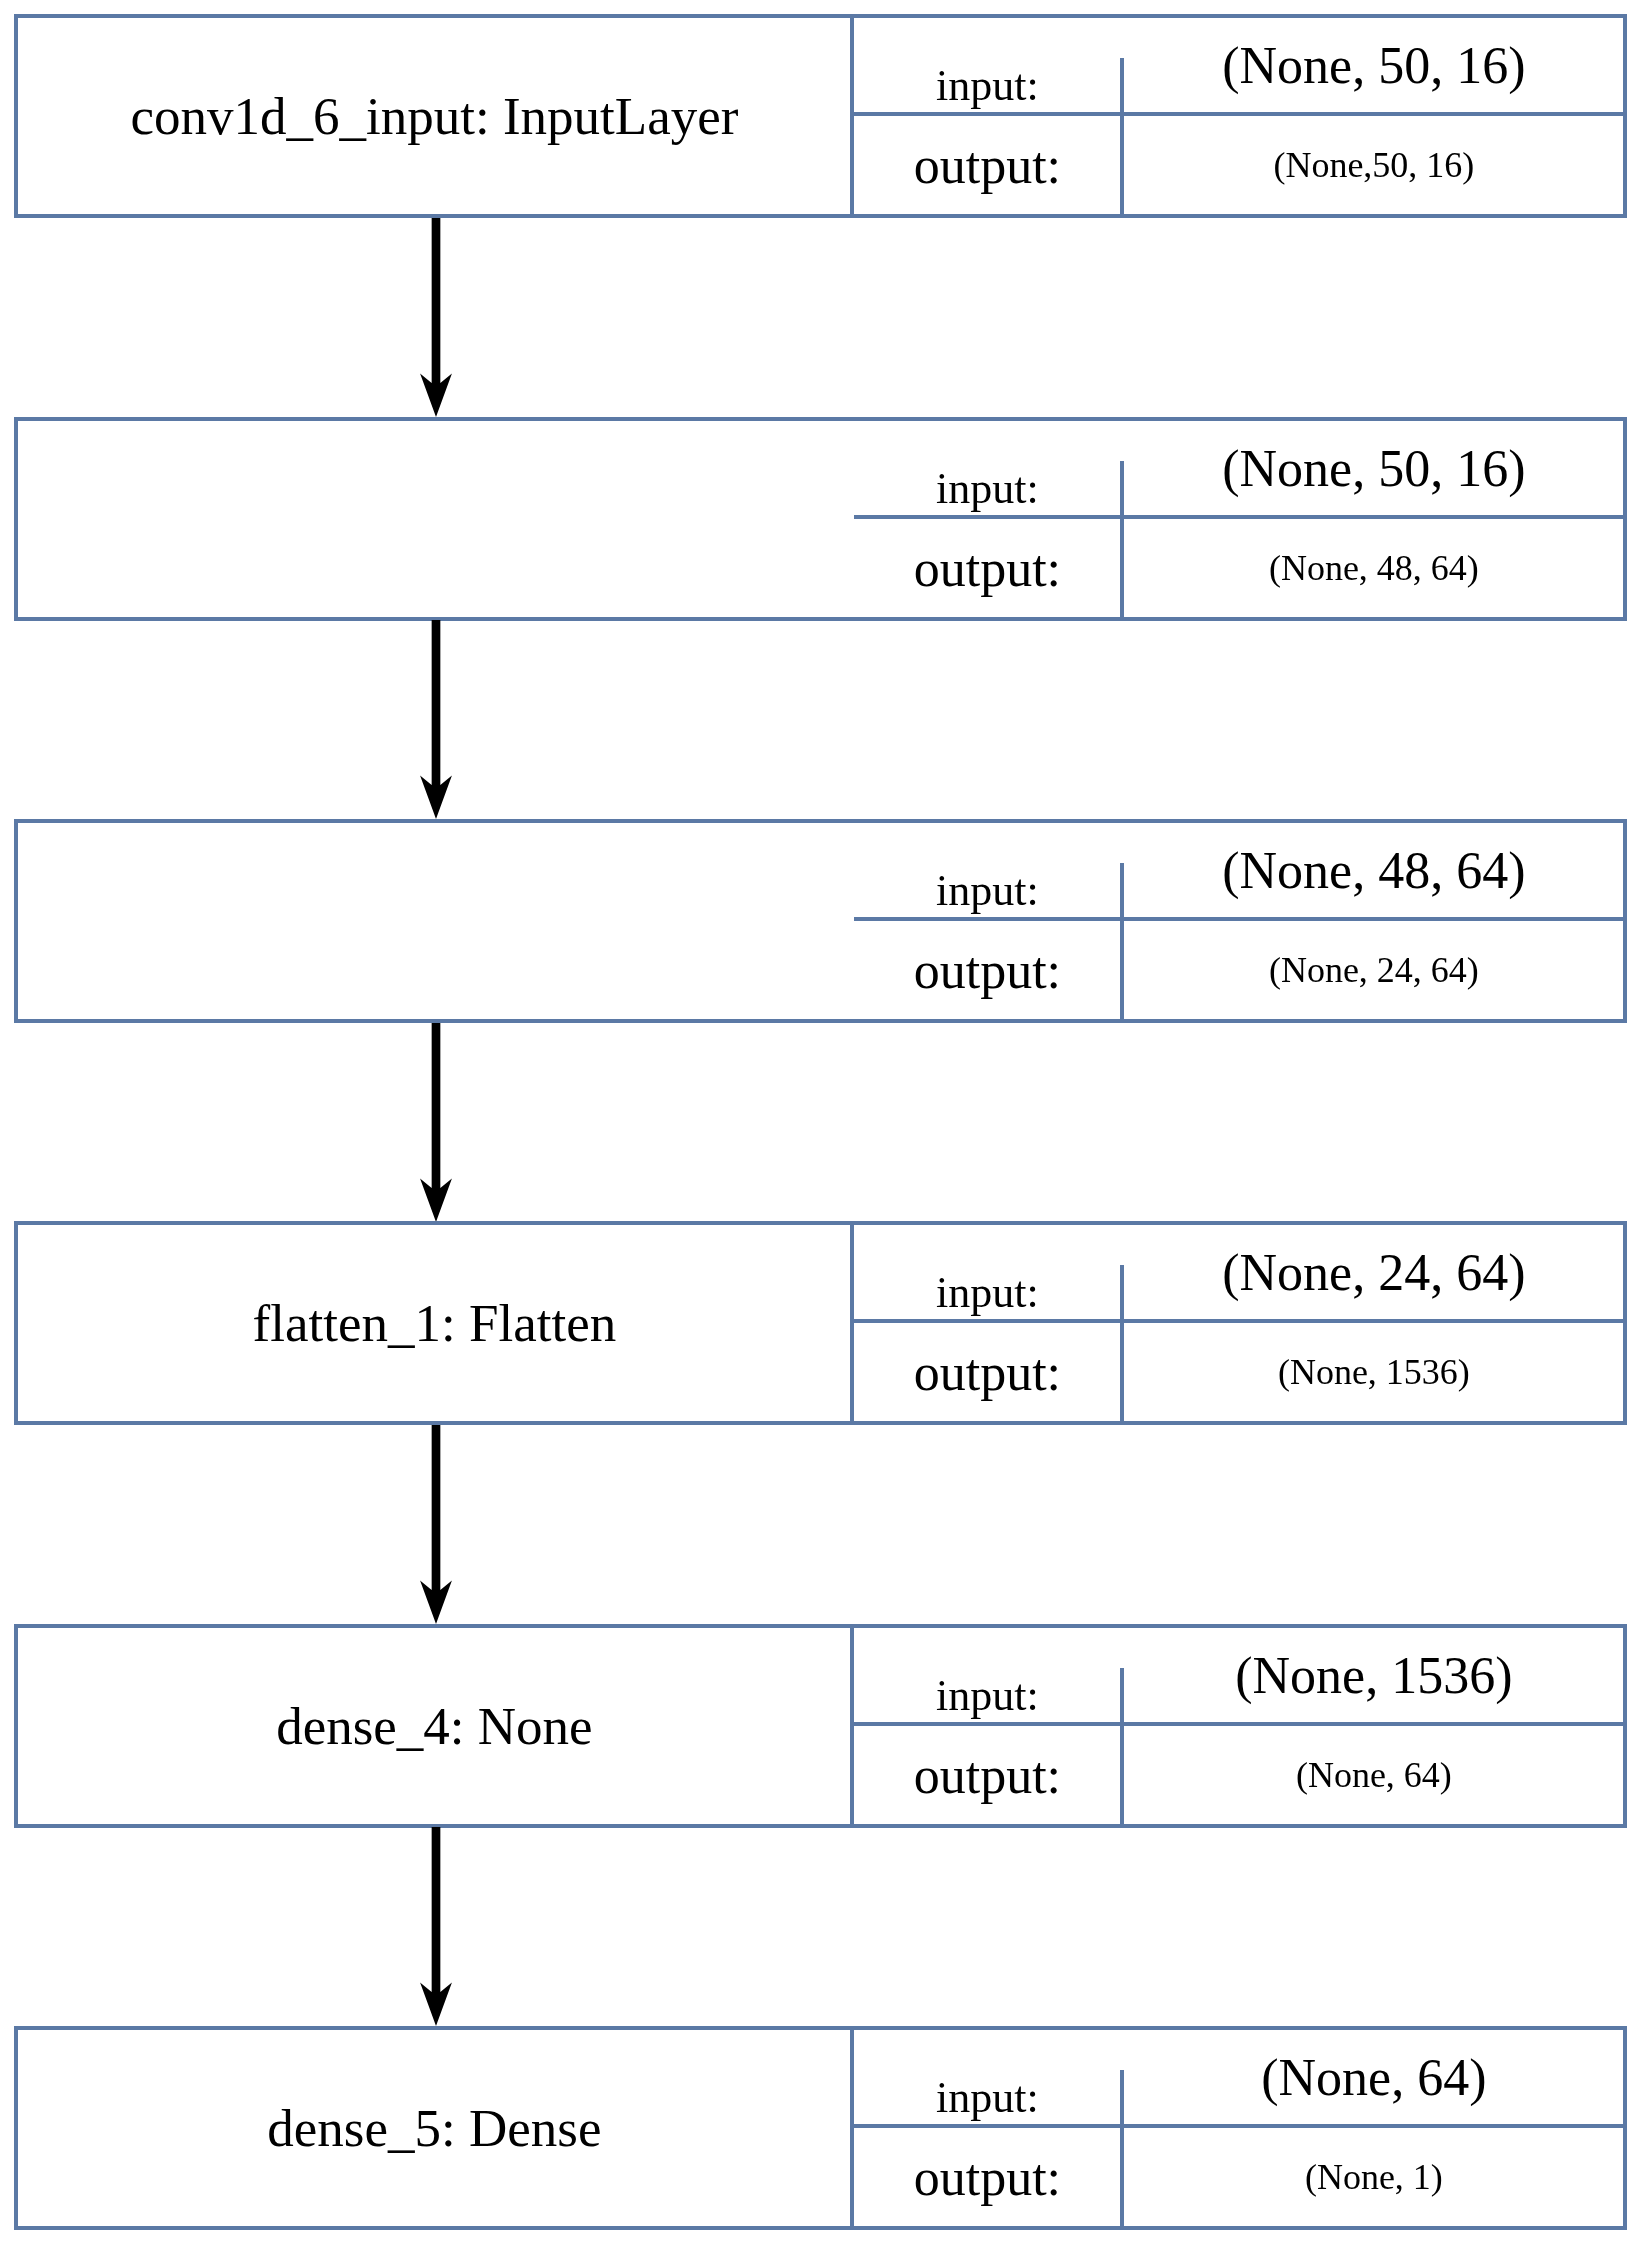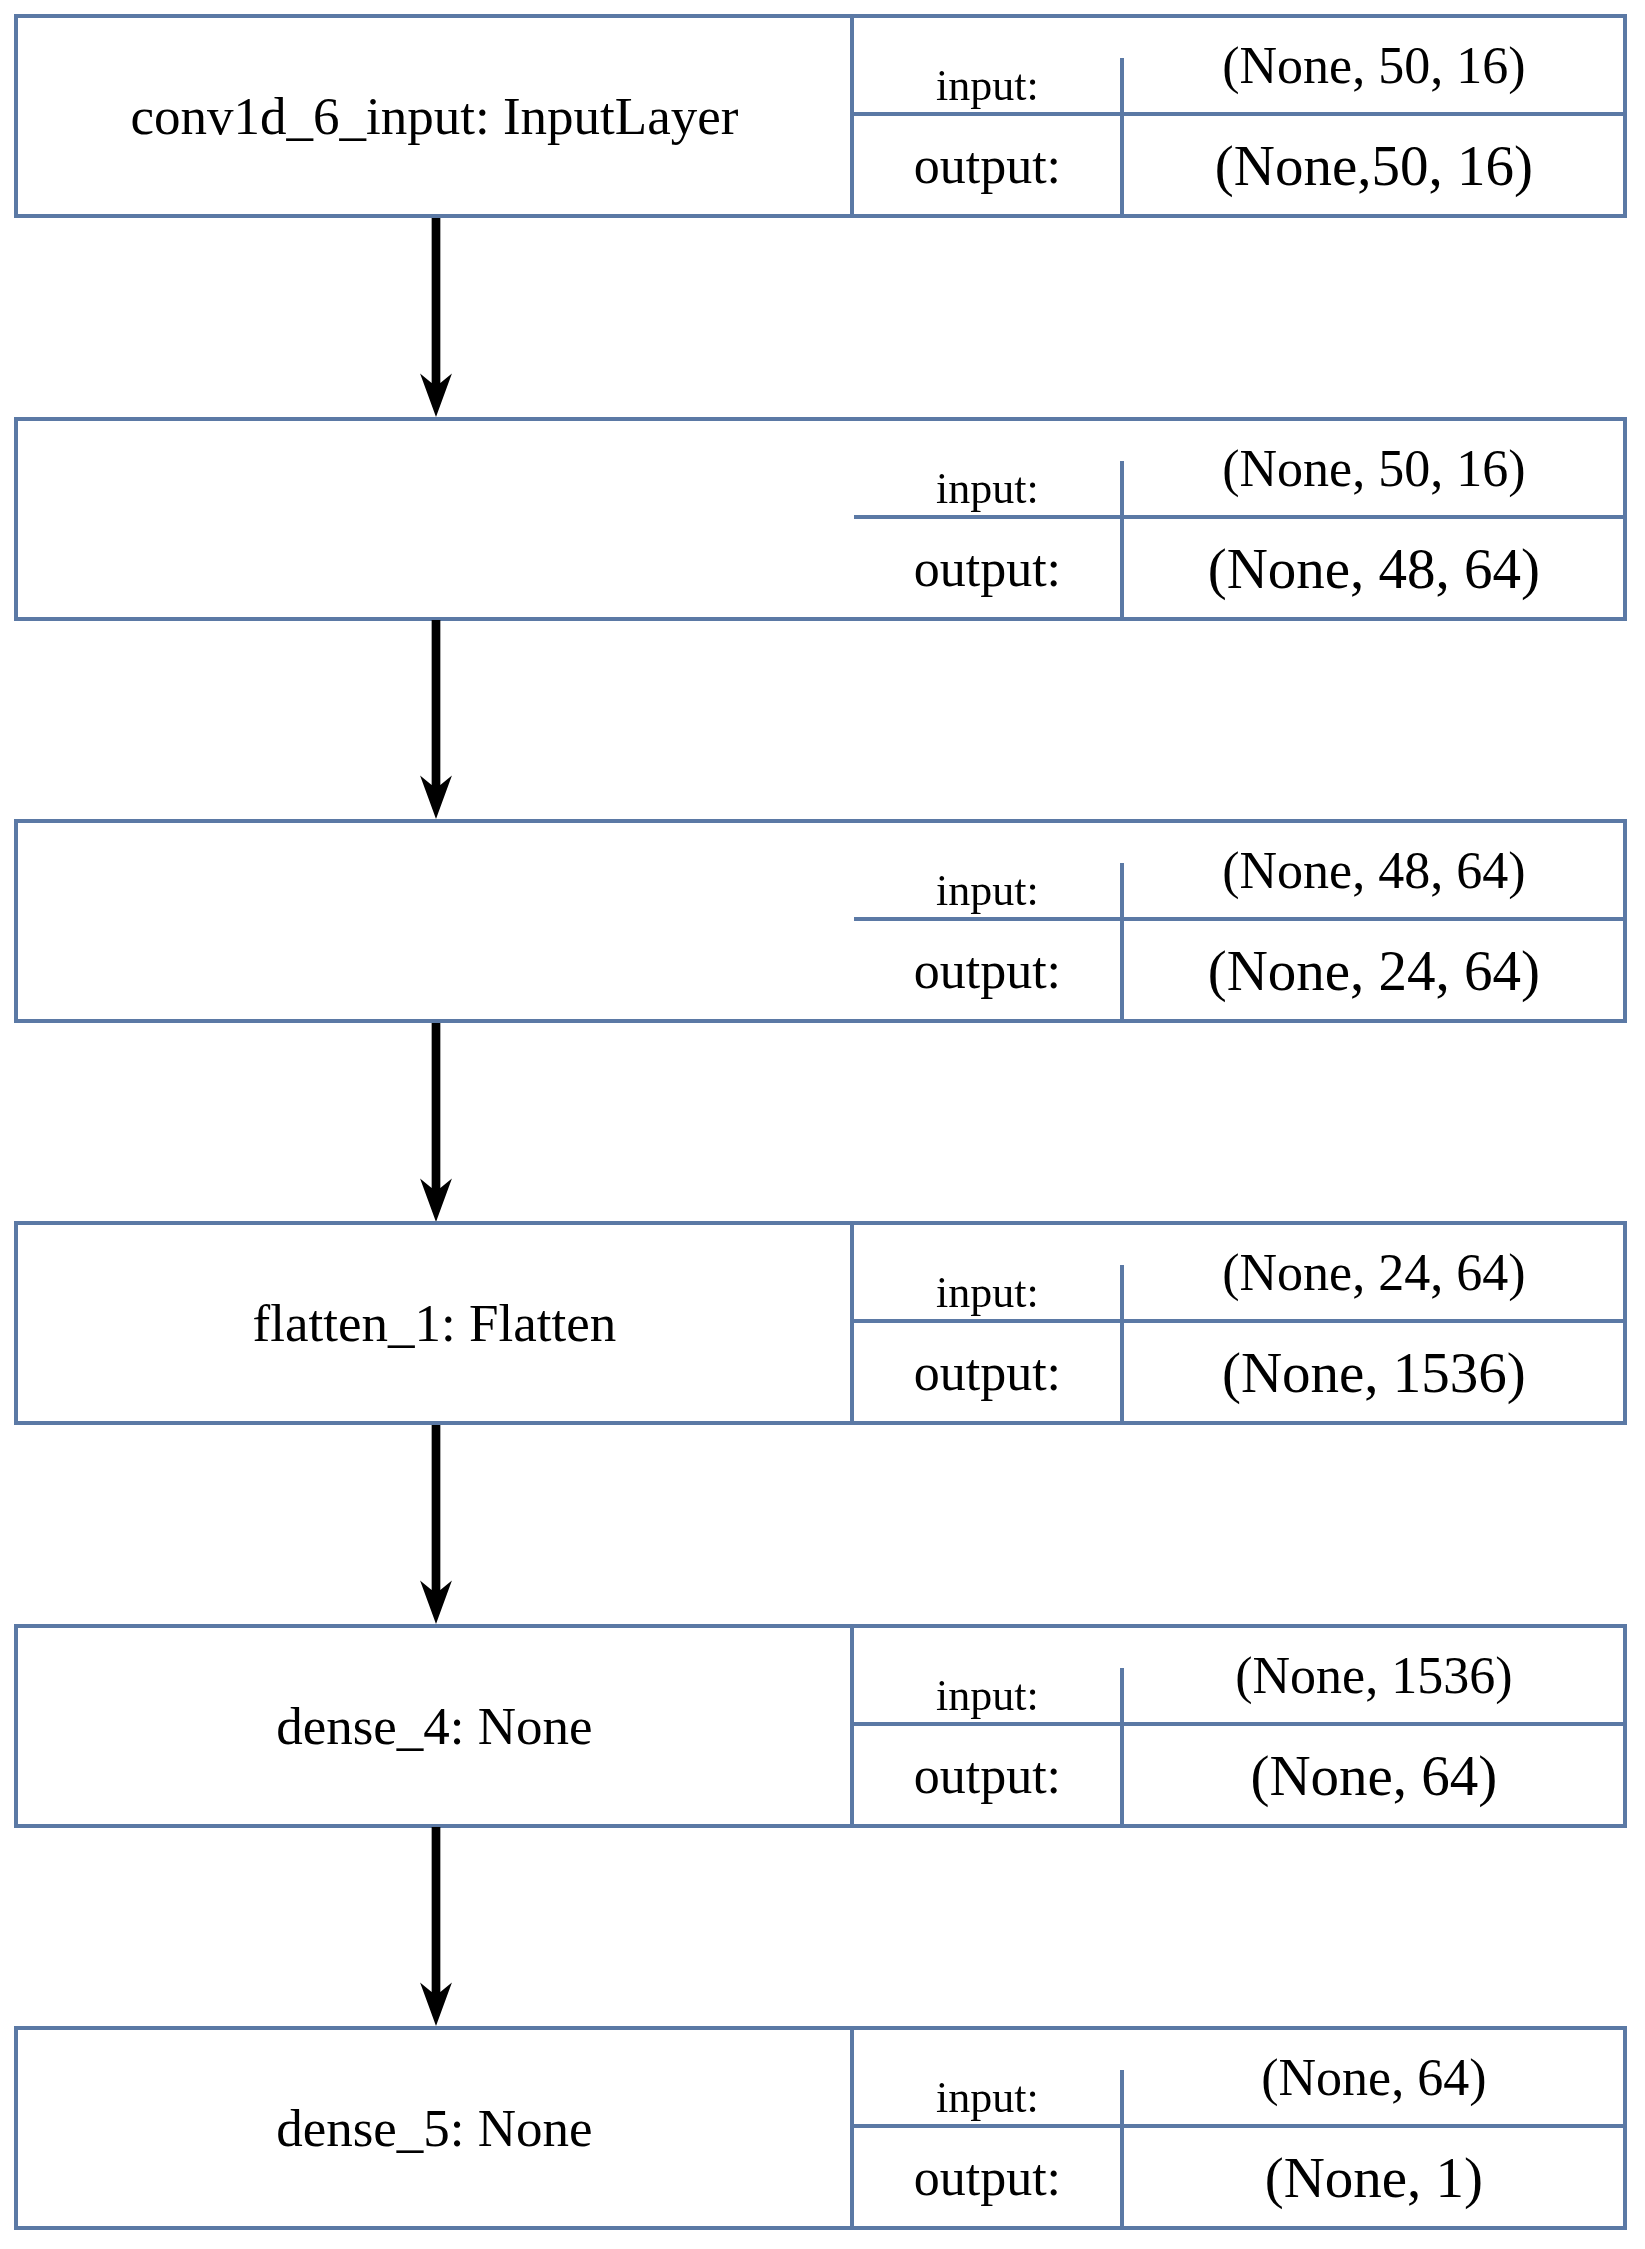--- a/index.html
+++ b/index.html
@@ -34,21 +34,21 @@
     grid-row: 1 / 3;
     border-right: 4.3px solid #5b79a5;
     font-size: 53px;
     text-align: right;
     white-space: pre-line;
     line-height: 1.25;
   }
   .cell-input-label  { grid-column: 2; grid-row: 1; border-right: 4.3px solid #5b79a5; border-bottom: 4.3px solid #5b79a5; font-size: 44px; margin-top: 40px; }
   .cell-input-shape  { grid-column: 3; grid-row: 1; border-bottom: 4.3px solid #5b79a5; font-size: 52px; text-align: center; }
   .cell-output-label { grid-column: 2; grid-row: 2; border-right: 4.3px solid #5b79a5; font-size: 52px; }
-  .cell-output-shape { grid-column: 3; grid-row: 2; font-size: 57px; border-radius: 19px; }
+  .cell-output-shape { grid-column: 3; grid-row: 2; font-size: 36px; border-radius: 19px; }
   .arrow {
     position: absolute;
     left: 391px;
     width: 90px;
   }
 </style>
 </head>
 <body>
 
 <div class="canvas">
@@ -105,21 +105,21 @@
     <div class="cell cell-input-shape">(None, 1536)</div>
     <div class="cell cell-output-label">output:</div>
     <div class="cell cell-output-shape">(None, 64)</div>
   </div>
 
   <svg class="arrow" style="top:1827px" width="90" height="199" viewBox="0 0 124 275">
     <path fill="#000000" d="M 62 275 L 40 215 L 56 228 L 56 0 L 68 0 L 68 228 L 84 215 Z"></path>
   </svg>
 
   <div class="layer-box" style="top:2026px">
-    <div class="cell cell-name">dense_5: None</div>
+    <div class="cell cell-name">dense_5: Dense</div>
     <div class="cell cell-input-label">input:</div>
     <div class="cell cell-input-shape">(None, 64)</div>
     <div class="cell cell-output-label">output:</div>
     <div class="cell cell-output-shape">(None, 1)</div>
   </div>
 
 </div>
 
 
 </body></html>

